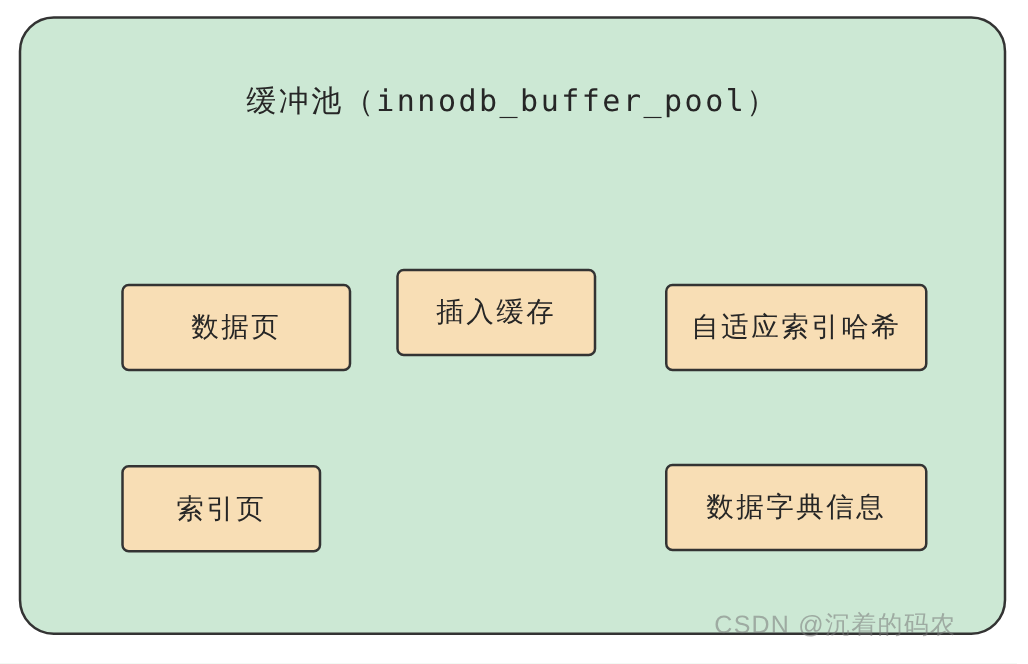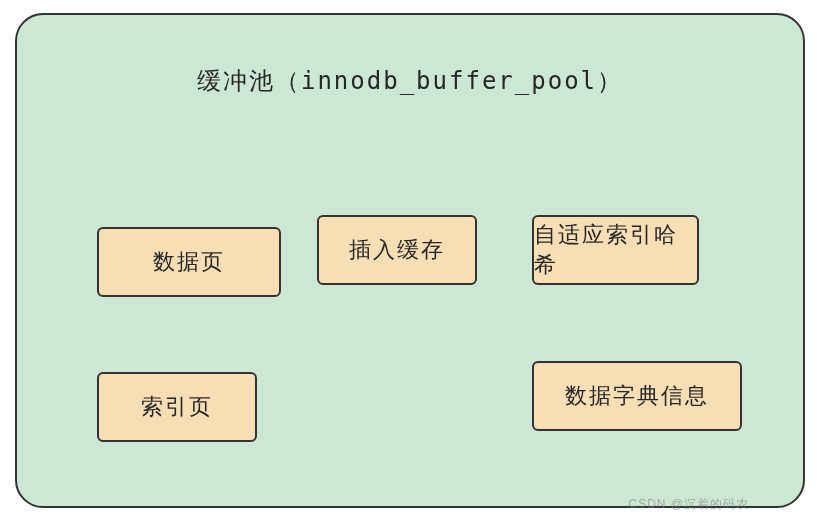--- a/index.html
+++ b/index.html
@@ -54,45 +54,45 @@
       top: 130px;
       left: 80px;
       width: 184px;
     }
     .box-insert-cache {
       top: 118px;
       left: 300px;
       width: 160px;
     }
     .box-adaptive-hash {
-      top: 118px;
+      top: 130px;
       left: 515px;
-      width: 167px;
+      width: 210px;
     }
     .box-index-page {
       top: 275px;
       left: 80px;
       width: 160px;
       font-family: Liberation Serif, serif;
     }
     .box-lock-info {
       top: 275px;
       left: 300px;
       width: 160px;
     }
     .box-dict-info {
-      top: 264px;
+      top: 274px;
       left: 515px;
       width: 210px;
     }
     .watermark {
       position: absolute;
       bottom: 18px;
-      right: 73px;
-      font-size: 12px;
+      right: 57px;
+      font-size: 20px;
       color: rgba(120, 120, 120, 0.55);
       letter-spacing: 1px;
       pointer-events: none;
     }
   </style>
 </head>
 <body>
 
 <div class="container">
   <div class="title">缓冲池（innodb_buffer_pool）</div>

